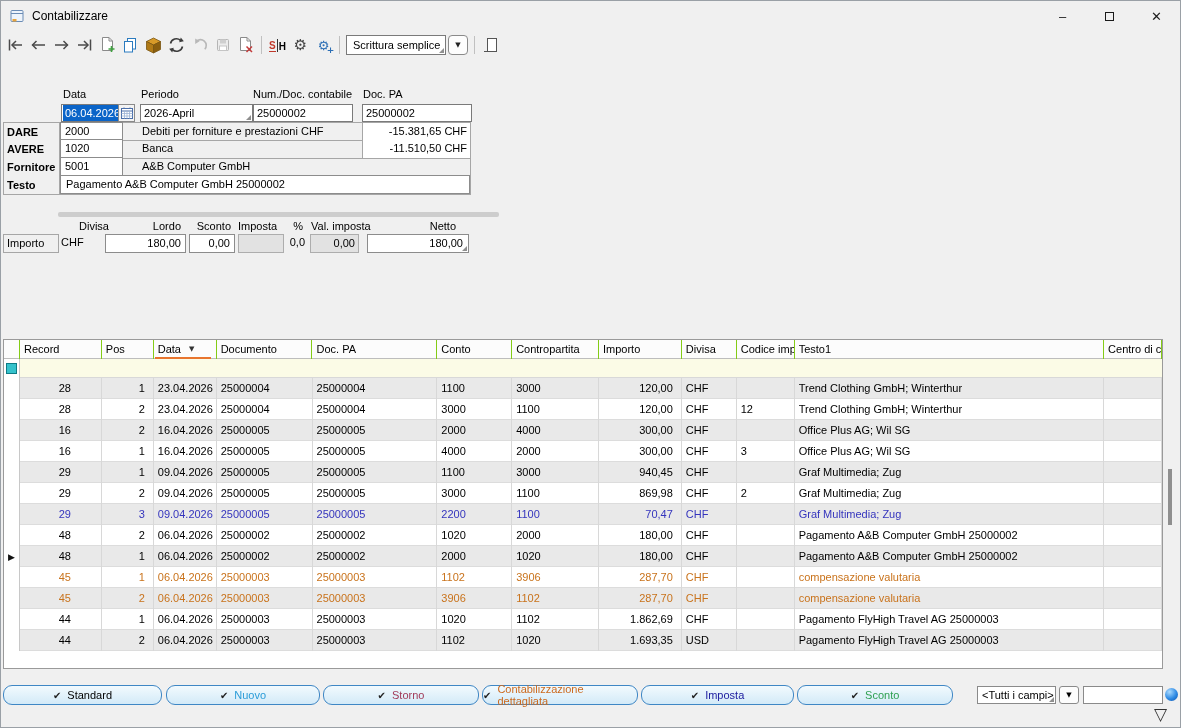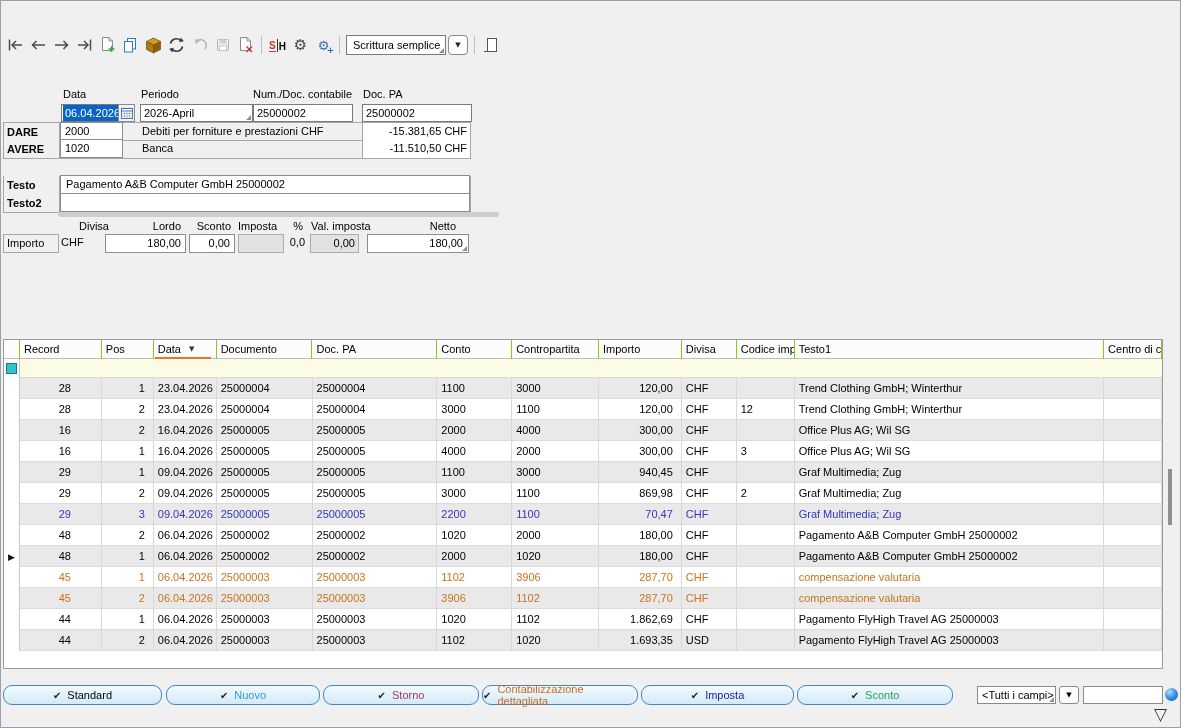--- a/index.html
+++ b/index.html
@@ -83,20 +83,39 @@
   
   .statusbar { position:absolute; left:0; right:0; bottom:0; height:21px; border-top:1px solid #d5d5d5; }
   .scell { position:absolute; top:1px; height:18px; border:1px solid #b9b9b9; line-height:16px; padding-left:4px; }
   .schecksum { position:absolute; right:4px; top:0; font-weight:bold; font-size:12px; line-height:16px; }
 </style>
 </head>
 <body>
 
 <div class="window">
 
+  <div class="titlebar">
+    <svg width="15" height="14">
+      <rect x="1" y="1.5" width="12" height="11" rx="1" fill="#eef4fb" stroke="#6b8cb5"></rect>
+      <path d="M1 4.5 H13" stroke="#6b8cb5"></path>
+      <rect x="2.5" y="10" width="4" height="2.5" fill="#e8a33d"></rect>
+    </svg>
+    <span class="title-text">Contabilizzare</span>
+    <div class="win-controls">
+      <div class="win-btn">
+          <span>–</span>
+        </div>
+      <div class="win-btn">
+          <span class="max-glyph"></span>
+        </div>
+      <div class="win-btn">
+          <span>✕</span>
+        </div>
+    </div>
+  </div>
 
   <div class="toolbar">
     <div class="tbtn">
       <svg width="19" height="14">
           <g fill="none" stroke="#4a4a4a" stroke-width="1.5">
             <path d="M3.5 1.5 V12.5"></path>
             <path d="M16 7 H6"></path>
             <path d="M10 3 L6 7 L10 11"></path>
           </g>
         </svg>
@@ -231,27 +250,28 @@
     <div class="facct">2000</div>
     <div class="fdesc">Debiti per forniture e prestazioni CHF</div>
     <div class="famt">-15.381,65 CHF</div>
   </div>
   <div class="frow next" style="top:139px">
     <div class="flabel">AVERE</div>
     <div class="facct">1020</div>
     <div class="fdesc">Banca</div>
     <div class="famt">-11.510,50 CHF</div>
   </div>
+  <div class="frow next" style="top:157px">
+    <div class="flabel">Fornitore</div>
+    <div class="facct">5001</div>
+    <div class="fdesc">A&amp;B Computer GmbH</div>
+  </div>
   <div class="frow next" style="top:175px">
     <div class="flabel">Testo</div>
     <div class="fwide">Pagamento A&amp;B Computer GmbH 25000002</div>
-  </div>
-  <div class="frow next" style="top:193px">
-    <div class="flabel">Testo2</div>
-    <div class="fwide"></div>
   </div>
 
   <div class="tabstrip"></div>
 
   <div class="ihdr" style="left:78px">Divisa</div>
   <div class="ihdr r" style="left:100px; width:80px;">Lordo</div>
   <div class="ihdr r" style="left:186px; width:44px;">Sconto</div>
   <div class="ihdr" style="left:237px">Imposta</div>
   <div class="ihdr r" style="left:280px; width:22px;">%</div>
   <div class="ihdr" style="left:310px">Val. imposta</div>

